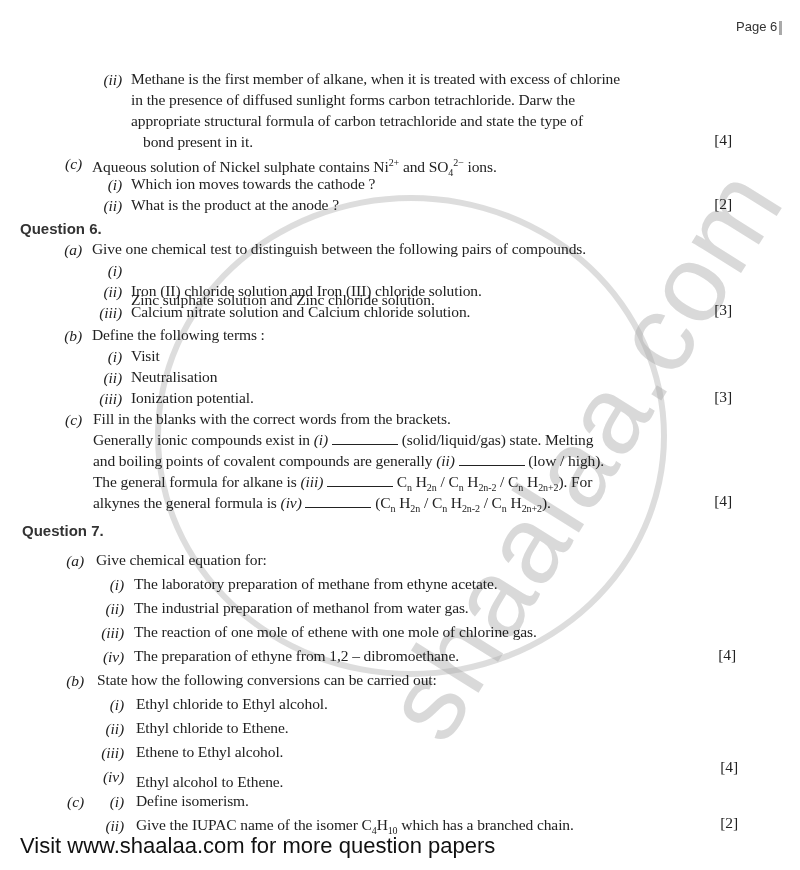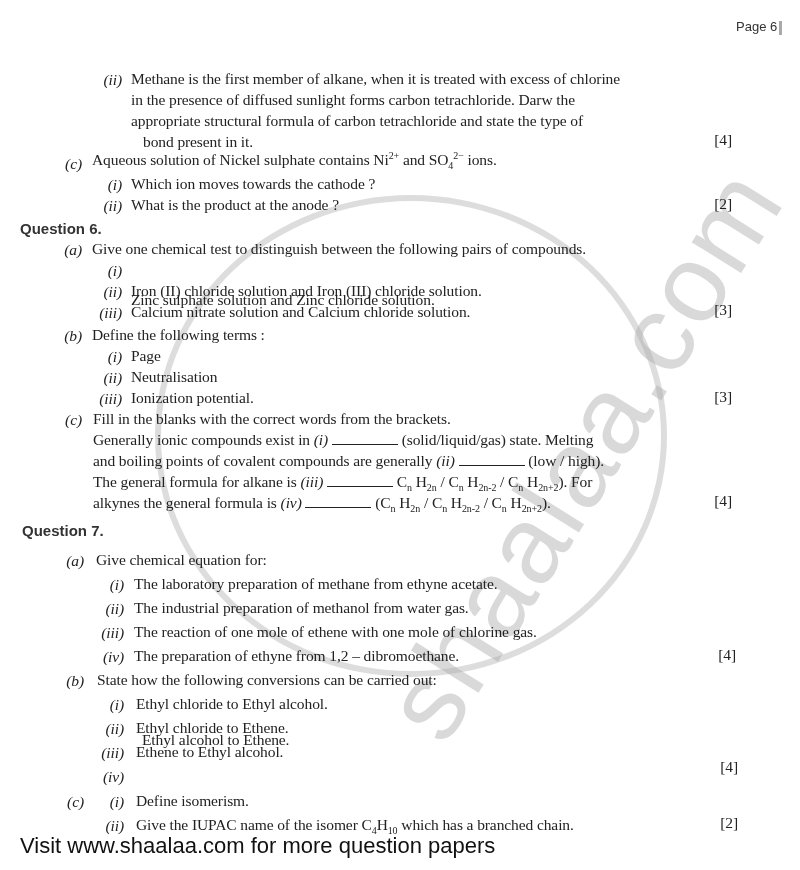--- a/index.html
+++ b/index.html
@@ -29,42 +29,42 @@
 <div class="wm-text">shaalaa.com</div>
 
 <span class="num line" style="left:96px; top:70px; width:26px;">(ii)</span>
 <div class="line" style="left:131px; top:69px;">Methane is the first member of alkane, when it is treated with excess of chlorine</div>
 <div class="line" style="left:131px; top:90px;">in the presence of diffused sunlight forms carbon tetrachloride. Darw the</div>
 <div class="line" style="left:131px; top:111px;">appropriate structural formula of carbon tetrachloride and state the type of</div>
 <div class="line" style="left:131px; top:132px;margin-left:12px;">bond present in it.</div>
 <span class="marks line" style="top:130px;">[4]</span>
 
 <span class="num line" style="left:60px; top:154px; width:22px;">(c)</span>
-<div class="line" style="left:92px; top:146px;"><span>Aqueous solution of Nickel sulphate contains Ni</span><sup>2+</sup><span> and SO</span><sub>4</sub><sup>2−</sup><span> ions.</span></div>
+<div class="line" style="left:92px; top:153px;"><span>Aqueous solution of Nickel sulphate contains Ni</span><sup>2+</sup><span> and SO</span><sub>4</sub><sup>2−</sup><span> ions.</span></div>
 <span class="num line" style="left:96px; top:175px; width:26px;">(i)</span>
 <div class="line" style="left:131px; top:174px;">Which ion moves towards the cathode ?</div>
 <span class="num line" style="left:96px; top:196px; width:26px;">(ii)</span>
 <div class="line" style="left:131px; top:195px;">What is the product at the anode ?</div>
 <span class="marks line" style="top:194px;">[2]</span>
 
 <div class="qhead" style="left:20px; top:220px;">Question 6.</div>
 <span class="num line" style="left:60px; top:240px; width:22px;">(a)</span>
 <div class="line" style="left:92px; top:239px;">Give one chemical test to distinguish between the following pairs of compounds.</div>
 <span class="num line" style="left:96px; top:261px; width:26px;">(i)</span>
 <div class="line" style="left:131px; top:260px;margin-top:30px;">Zinc sulphate solution and Zinc chloride solution.</div>
 <span class="num line" style="left:96px; top:282px; width:26px;">(ii)</span>
 <div class="line" style="left:131px; top:281px;">Iron (II) chloride solution and Iron (III) chloride solution.</div>
 <span class="num line" style="left:96px; top:303px; width:26px;">(iii)</span>
 <div class="line" style="left:131px; top:302px;">Calcium nitrate solution and Calcium chloride solution.</div>
 <span class="marks line" style="top:300px;">[3]</span>
 
 <span class="num line" style="left:60px; top:326px; width:22px;">(b)</span>
 <div class="line" style="left:92px; top:325px;">Define the following terms :</div>
 <span class="num line" style="left:96px; top:347px; width:26px;">(i)</span>
-<div class="line" style="left:131px; top:346px;">Page</div>
+<div class="line" style="left:131px; top:346px;">Visit</div>
 <span class="num line" style="left:96px; top:368px; width:26px;">(ii)</span>
 <div class="line" style="left:131px; top:367px;text-align:center;">Neutralisation</div>
 <span class="num line" style="left:96px; top:389px; width:26px;">(iii)</span>
 <div class="line" style="left:131px; top:388px;">Ionization potential.</div>
 <span class="marks line" style="top:387px;">[3]</span>
 
 <span class="num line" style="left:60px; top:410px; width:22px;">(c)</span>
 <div class="line" style="left:93px; top:409px;">Fill in the blanks with the correct words from the brackets.</div>
 <div class="line" style="left:93px; top:430px;"><span>Generally ionic compounds exist in </span><i>(i)</i> <span class="blank"></span><span> (solid/liquid/gas) state. Melting</span></div>
 <div class="line" style="left:93px; top:451px;"><span>and boiling points of covalent compounds are generally </span><i>(ii)</i> <span class="blank"></span><span> (low / high).</span></div>
@@ -87,21 +87,21 @@
 
 <span class="num line" style="left:62px; top:671px; width:22px;">(b)</span>
 <div class="line" style="left:97px; top:670px;">State how the following conversions can be carried out:</div>
 <span class="num line" style="left:96px; top:695px; width:28px;">(i)</span>
 <div class="line" style="left:136px; top:694px;">Ethyl chloride to Ethyl alcohol.</div>
 <span class="num line" style="left:96px; top:719px; width:28px;">(ii)</span>
 <div class="line" style="left:136px; top:718px;">Ethyl chloride to Ethene.</div>
 <span class="num line" style="left:96px; top:743px; width:28px;">(iii)</span>
 <div class="line" style="left:136px; top:742px;">Ethene to Ethyl alcohol.</div>
 <span class="num line" style="left:96px; top:767px; width:28px;">(iv)</span>
-<div class="line" style="left:136px; top:730px;margin-left:6px;">Ethyl alcohol to Ethene.</div>
+<div class="line" style="left:136px; top:772px;">Ethyl alcohol to Ethene.</div>
 <span class="marks line" style="top:757px; right:62px;">[4]</span>
 
 <span class="num line" style="left:62px; top:792px; width:22px;">(c)</span>
 <span class="num line" style="left:96px; top:792px; width:28px;">(i)</span>
 <div class="line" style="left:136px; top:791px;">Define isomerism.</div>
 <span class="num line" style="left:96px; top:816px; width:28px;">(ii)</span>
 <div class="line" style="left:136px; top:815px;"><span>Give the IUPAC name of the isomer C</span><sub>4</sub><span>H</span><sub>10</sub><span> which has a branched chain.</span></div>
 <span class="marks line" style="top:813px; right:62px;">[2]</span>
 
 <div class="footer">Visit www.shaalaa.com for more question papers</div>

